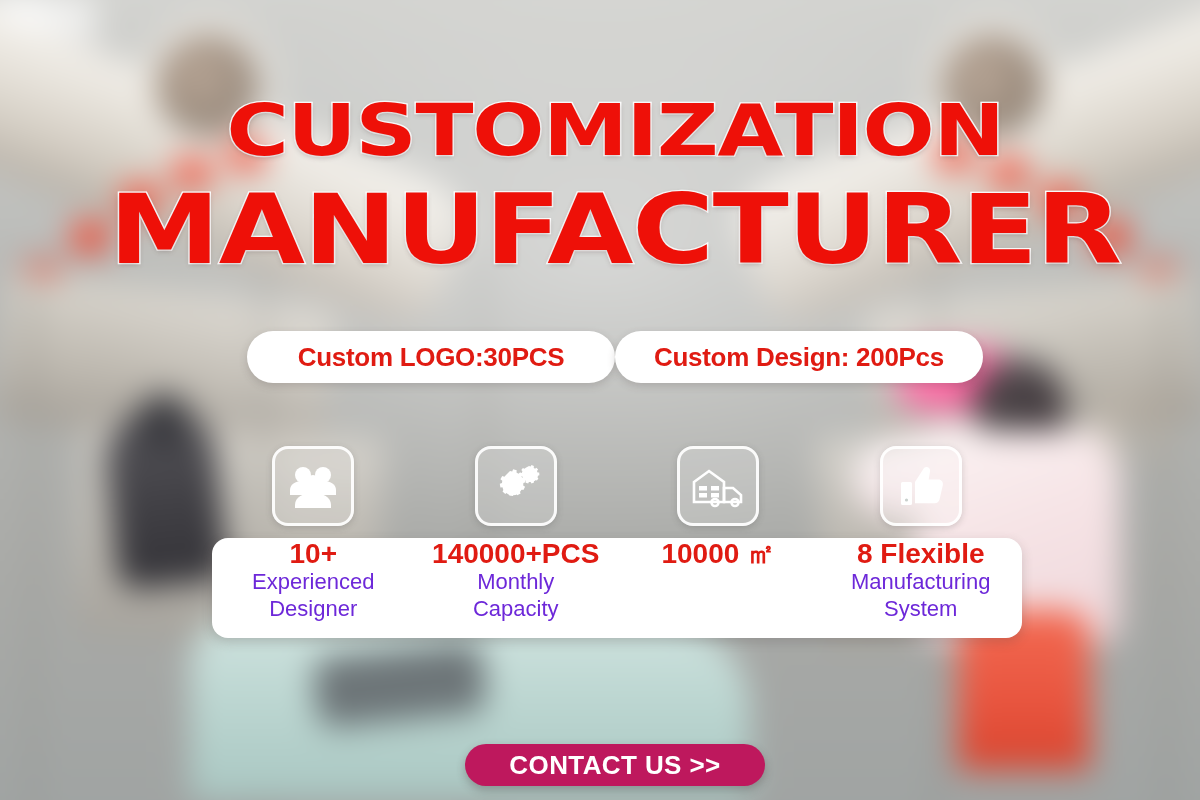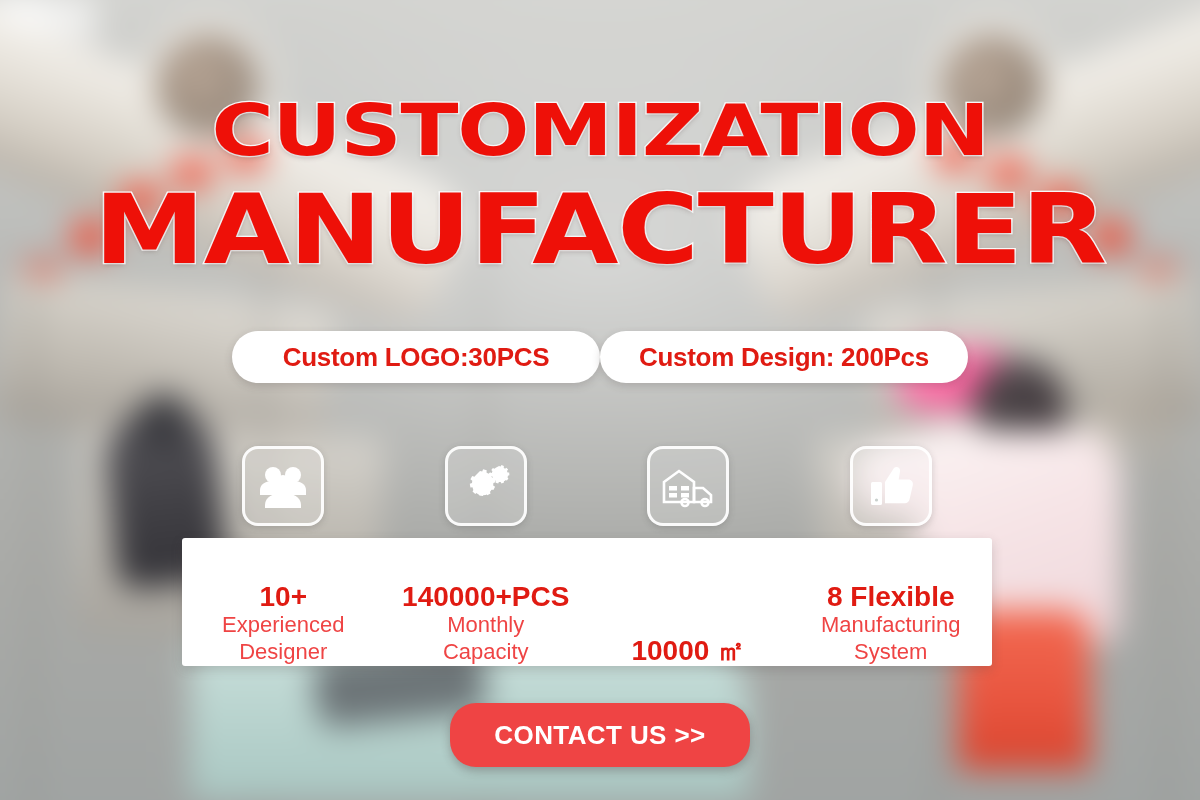--- a/index.html
+++ b/index.html
@@ -192,20 +192,21 @@
     inset: 0;
     background:
       radial-gradient(ellipse 760px 420px at 50% 34%, rgba(255,255,255,.42) 0%, rgba(255,255,255,0) 70%),
       linear-gradient(180deg, rgba(255,255,255,.16) 0%, rgba(255,255,255,0) 35%);
   }
 
   
   .content {
     position: absolute;
     inset: 0;
+    margin-left: 30px;
   }
 
   .headline {
     position: absolute;
     left: 0; right: 0;
     text-align: center;
     color: #ee1008;
     font-weight: 700;
     font-family: "DejaVu Sans", "Liberation Sans", sans-serif;
     letter-spacing: -1px;
@@ -272,56 +273,56 @@
     align-items: center;
     justify-content: center;
     box-shadow: 0 2px 7px rgba(60,60,60,.20);
   }
   .tile svg { display: block; }
 
   
   .stats-panel {
     position: absolute;
     left: 182px; top: 538px;
-    width: 810px; height: 128px;
+    width: 810px; height: 100px;
     background: #ffffff;
-    border-radius: 3px;
-    display: flex;
-    align-items: flex-end;
+    border-radius: 16px;
+    display: flex;
+    align-items: flex-start;
     box-shadow: 0 4px 12px rgba(70,60,60,.20);
   }
   .stat {
     flex: 1 1 0;
     text-align: center;
     padding: 0 6px;
   }
   .stat-value {
     color: #e01b12;
     font-size: 28px;
     font-weight: 700;
     line-height: 1.12;
     white-space: nowrap;
   }
   .stat-line {
-    color: #ef4444;
+    color: #6d28d9;
     font-size: 22px;
     line-height: 1.22;
     white-space: nowrap;
   }
 
   
   .cta {
     position: absolute;
     left: 50%;
-    top: 703px;
+    top: 744px;
     transform: translateX(-50%);
-    width: 300px; height: 64px;
+    width: 300px; height: 42px;
     border: none;
     border-radius: 26px;
-    background: #ef4444;
+    background: #be185d;
     color: #ffffff;
     font-size: 26px;
     font-weight: 700;
     letter-spacing: .4px;
     font-family: "Liberation Sans", sans-serif;
     cursor: pointer;
     box-shadow: 0 4px 10px rgba(60,40,40,.30);
   }
 </style>
 </head>

